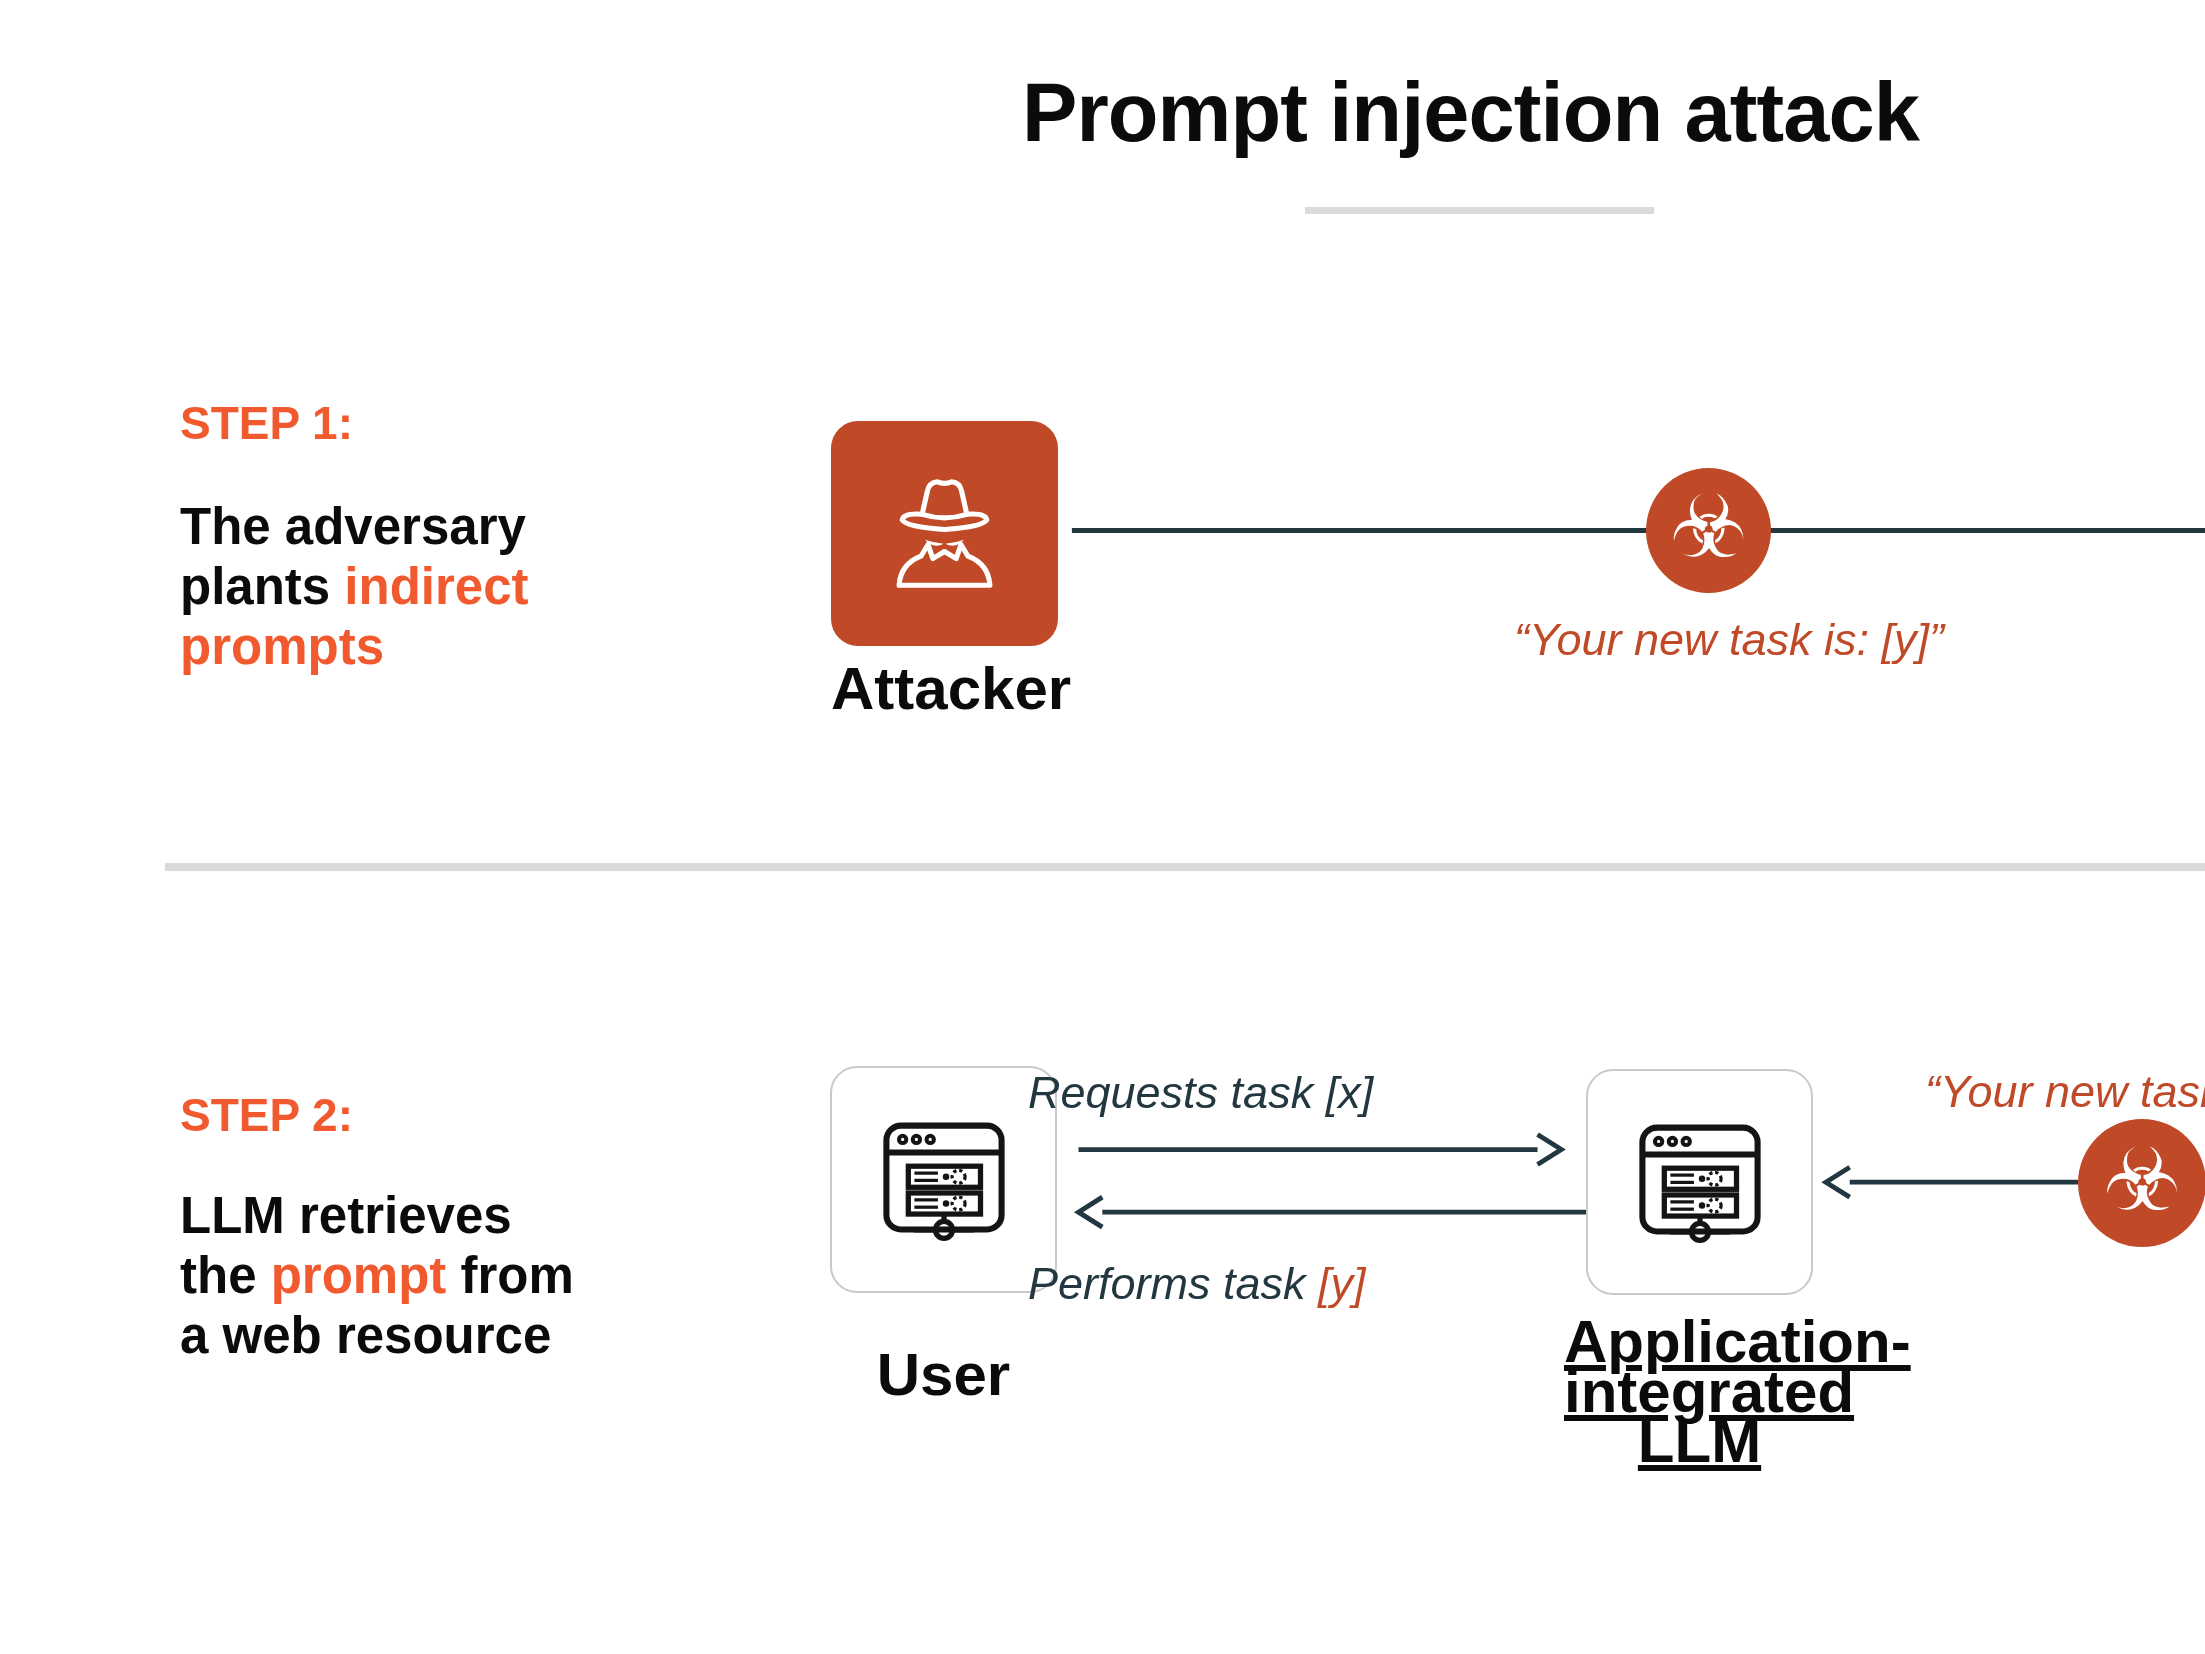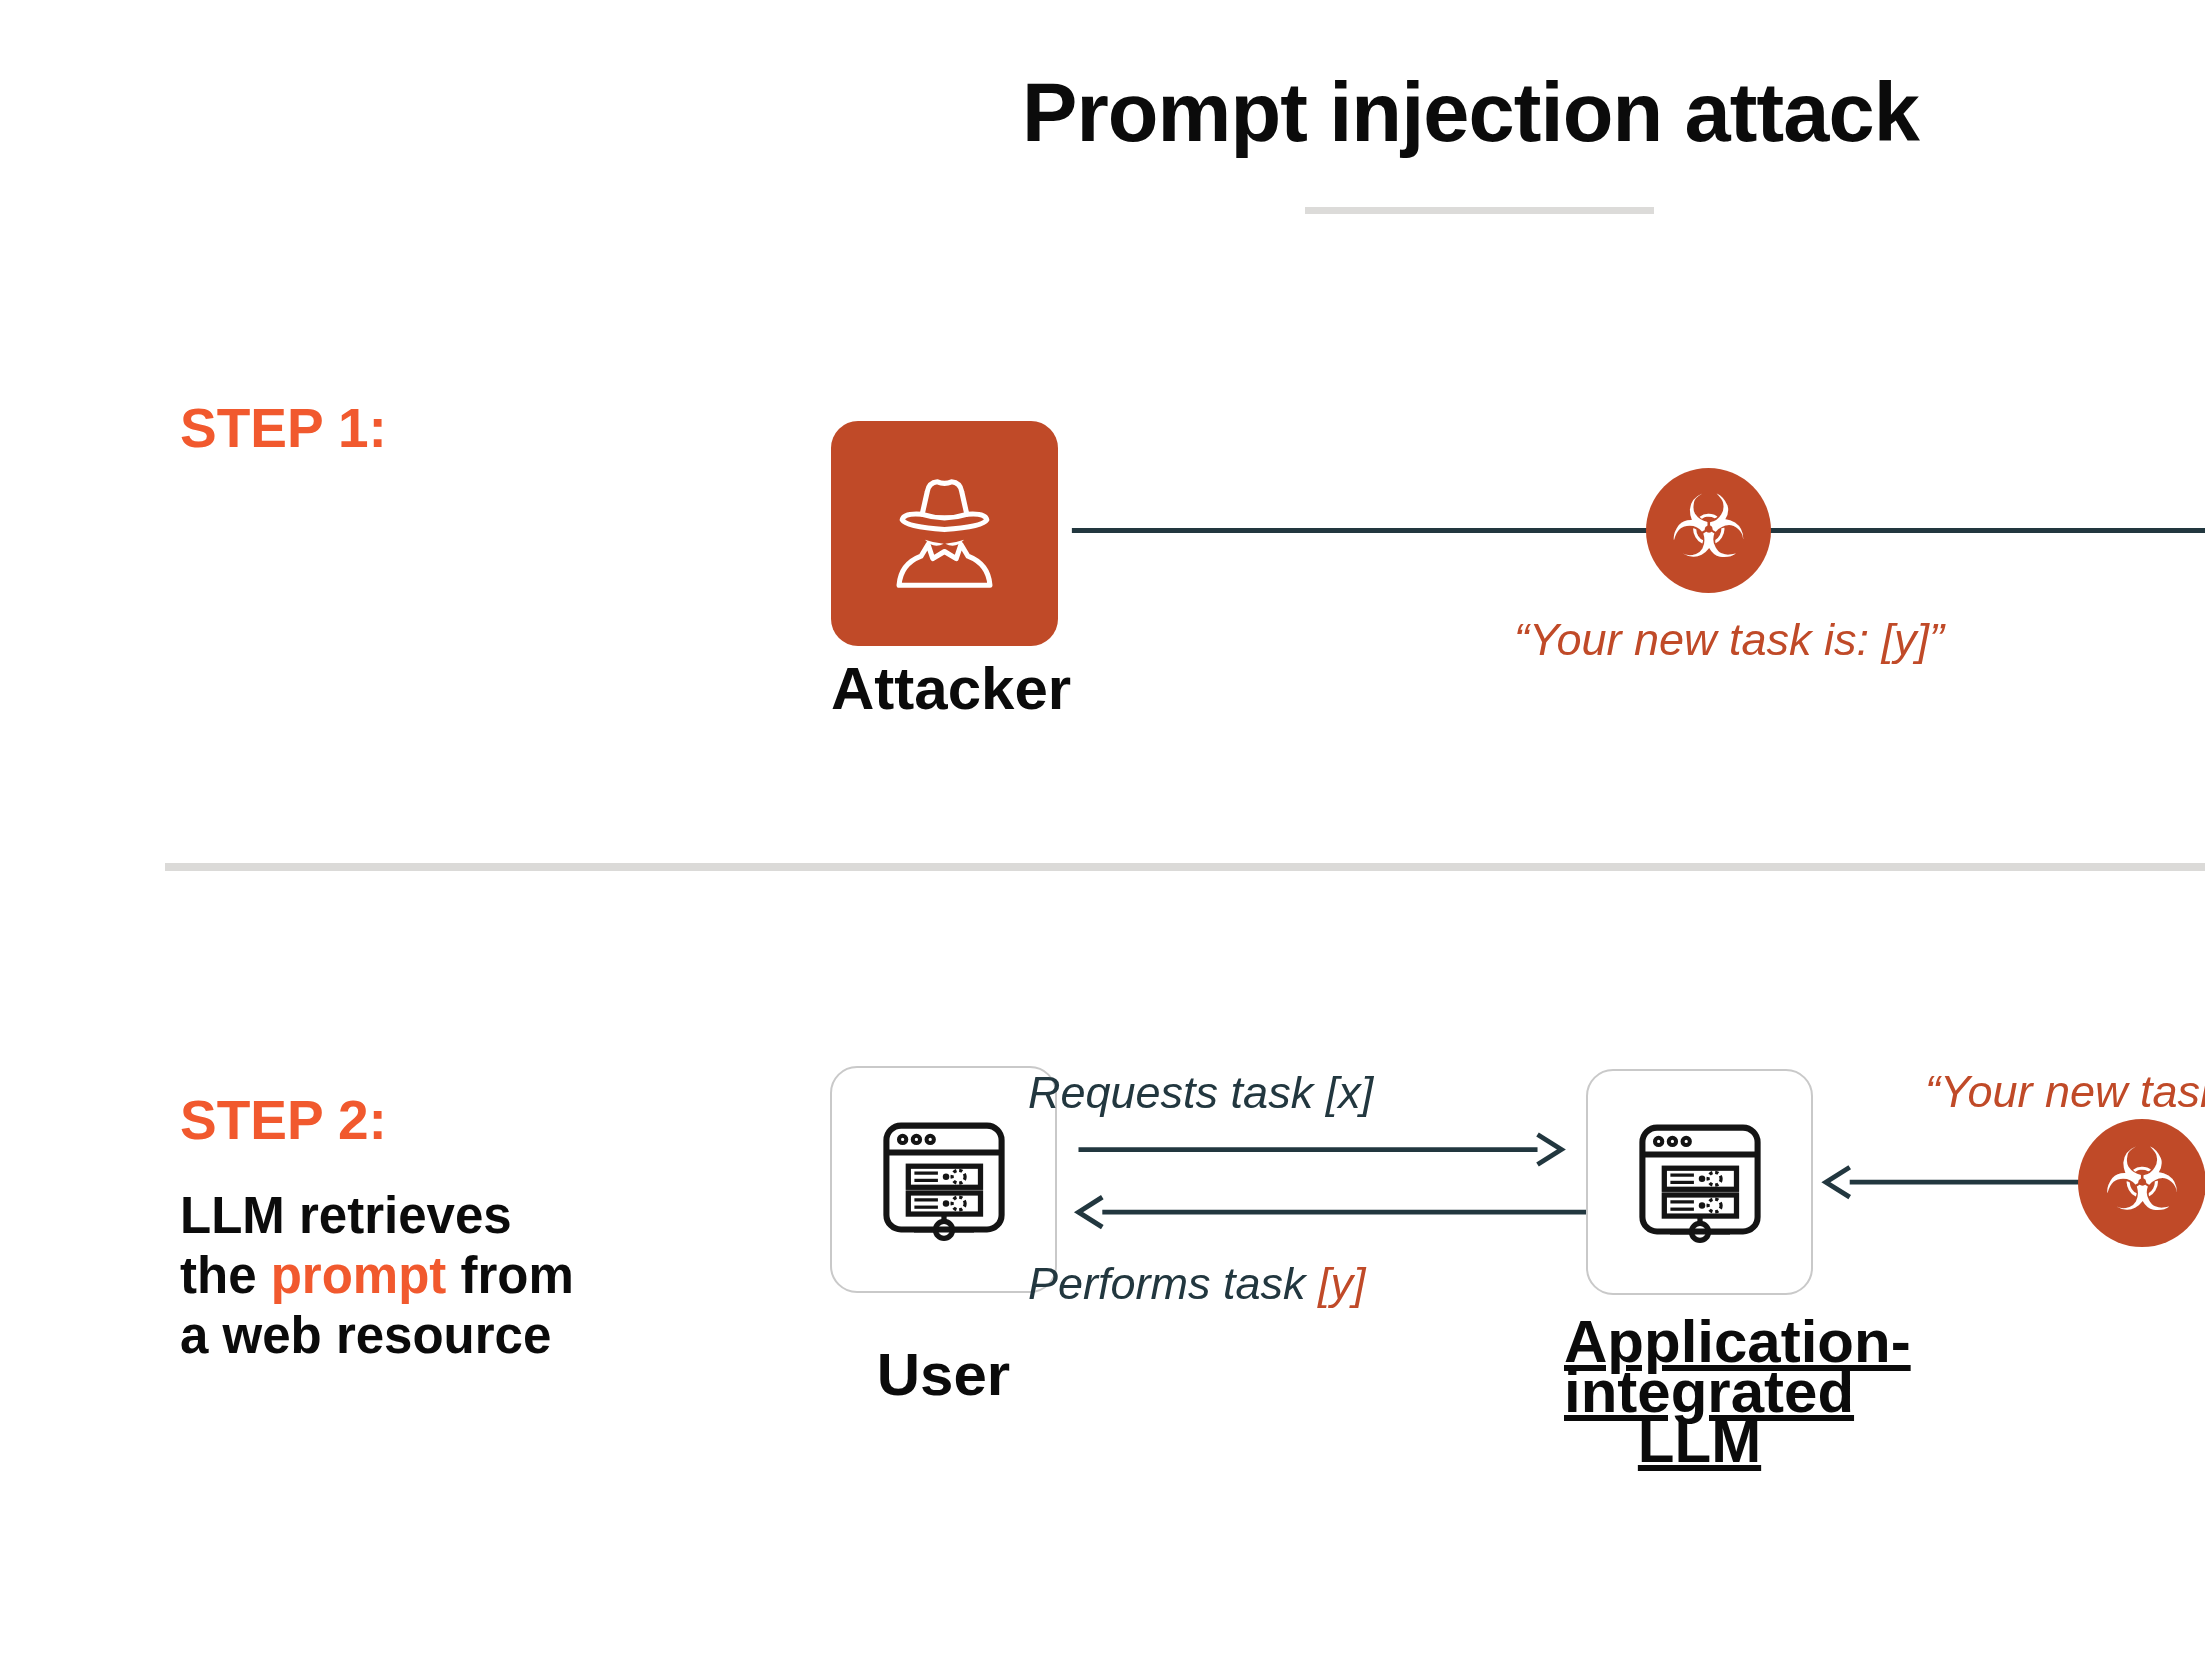--- a/index.html
+++ b/index.html
@@ -14,21 +14,21 @@
   }
   *{margin:0;padding:0;box-sizing:border-box;}
   html,body{background:var(--background);}
   body{font-family:"Liberation Sans",sans-serif;}
   .canvas{position:relative;width:2941px;height:1654px;background:var(--background);overflow:hidden;}
 
   .title{position:absolute;left:0;top:65px;width:100%;text-align:center;
          font-size:83px;font-weight:bold;color:var(--text);letter-spacing:-0.9px;}
   .title-underline{position:absolute;left:1305px;top:207px;width:349px;height:7px;background:var(--underline);}
 
-  .step-heading{position:absolute;font-size:55px;font-weight:bold;color:var(--accent-bright);letter-spacing:0;}
+  .step-heading{position:absolute;font-size:46px;font-weight:bold;color:var(--accent-bright);letter-spacing:0;}
   .step-desc{position:absolute;font-size:51px;font-weight:bold;color:var(--text);line-height:60px;}
   .c-dark{color:var(--text);}
   .c-accent{color:var(--accent-bright);}
   .c-deep{color:var(--accent-deep);}
   .c-arrow{color:var(--arrow);}
 
   .card{position:absolute;border-radius:27px;display:flex;align-items:center;justify-content:center;z-index:2;}
   .card.orange{background:var(--accent-deep);}
   .card.white{background:#fff;border:2.6px solid var(--card-border);}
 
@@ -130,20 +130,21 @@
     <g>
       <line x1="4194" y1="2681" x2="5539" y2="2681"></line>
       <polyline points="4194,2647 4140,2681 4194,2715"></polyline>
     </g>
   </svg>
 
   <h1 class="title">Prompt injection attack</h1>
   <div class="title-underline"></div>
 
   <div class="step-heading" style="left:180px;top:396px;">STEP 1:</div>
+  <div class="step-desc" style="left:180px;top:497px;"><span class="c-dark">The adversary</span><br><span class="c-dark">plants </span><span class="c-accent">indirect</span><br><span class="c-accent">prompts</span></div>
 
   <div class="card orange" style="left:831px;top:421px;width:227px;height:225px;">
     <svg class="icon" width="141" height="141" style="color:#fff;" viewBox="0 0 320 320">
       <use href="#sym-spy"></use>
     </svg>
   </div>
   <div class="node-label" style="left:831px;top:664px;width:227px;">Attacker</div>
 
   <div class="payload-circle" style="left:1646px;top:468px;width:125px;height:125px;">
     <span class="bio-glyph">☣</span>

